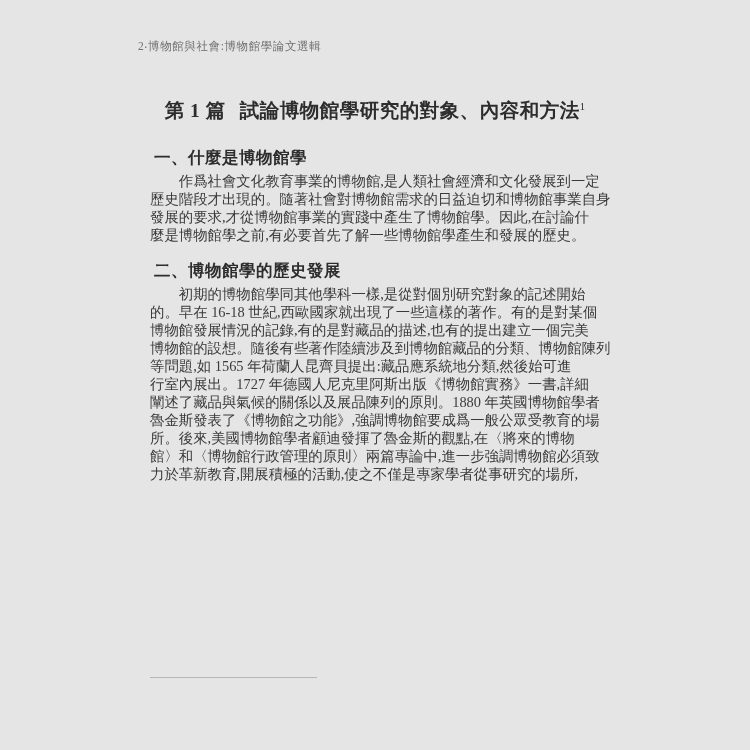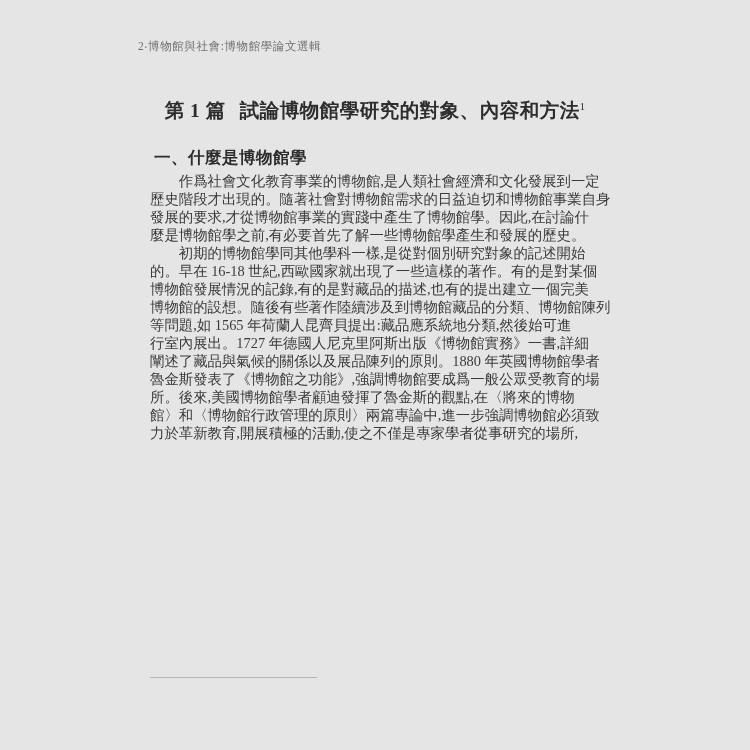--- a/index.html
+++ b/index.html
@@ -89,20 +89,21 @@
 
   <div class="content">
 
     <h2 class="section-heading">一、什麼是博物館學</h2>
 
     <div class="para">作爲社會文化教育事業的博物館,是人類社會經濟和文化發展到一定
 歷史階段才出現的。隨著社會對博物館需求的日益迫切和博物館事業自身
 發展的要求,才從博物館事業的實踐中產生了博物館學。因此,在討論什
 麼是博物館學之前,有必要首先了解一些博物館學產生和發展的歷史。</div>
 
+    <h2 class="section-heading second">二、博物館學的歷史發展</h2>
 
 
     <div class="para continued">初期的博物館學同其他學科一樣,是從對個別研究對象的記述開始
 的。早在 16-18 世紀,西歐國家就出現了一些這樣的著作。有的是對某個
 博物館發展情況的記錄,有的是對藏品的描述,也有的提出建立一個完美
 博物館的設想。隨後有些著作陸續涉及到博物館藏品的分類、博物館陳列
 等問題,如 1565 年荷蘭人昆齊貝提出:藏品應系統地分類,然後始可進
 行室內展出。1727 年德國人尼克里阿斯出版《博物館實務》一書,詳細
 闡述了藏品與氣候的關係以及展品陳列的原則。1880 年英國博物館學者
 魯金斯發表了《博物館之功能》,強調博物館要成爲一般公眾受教育的場

